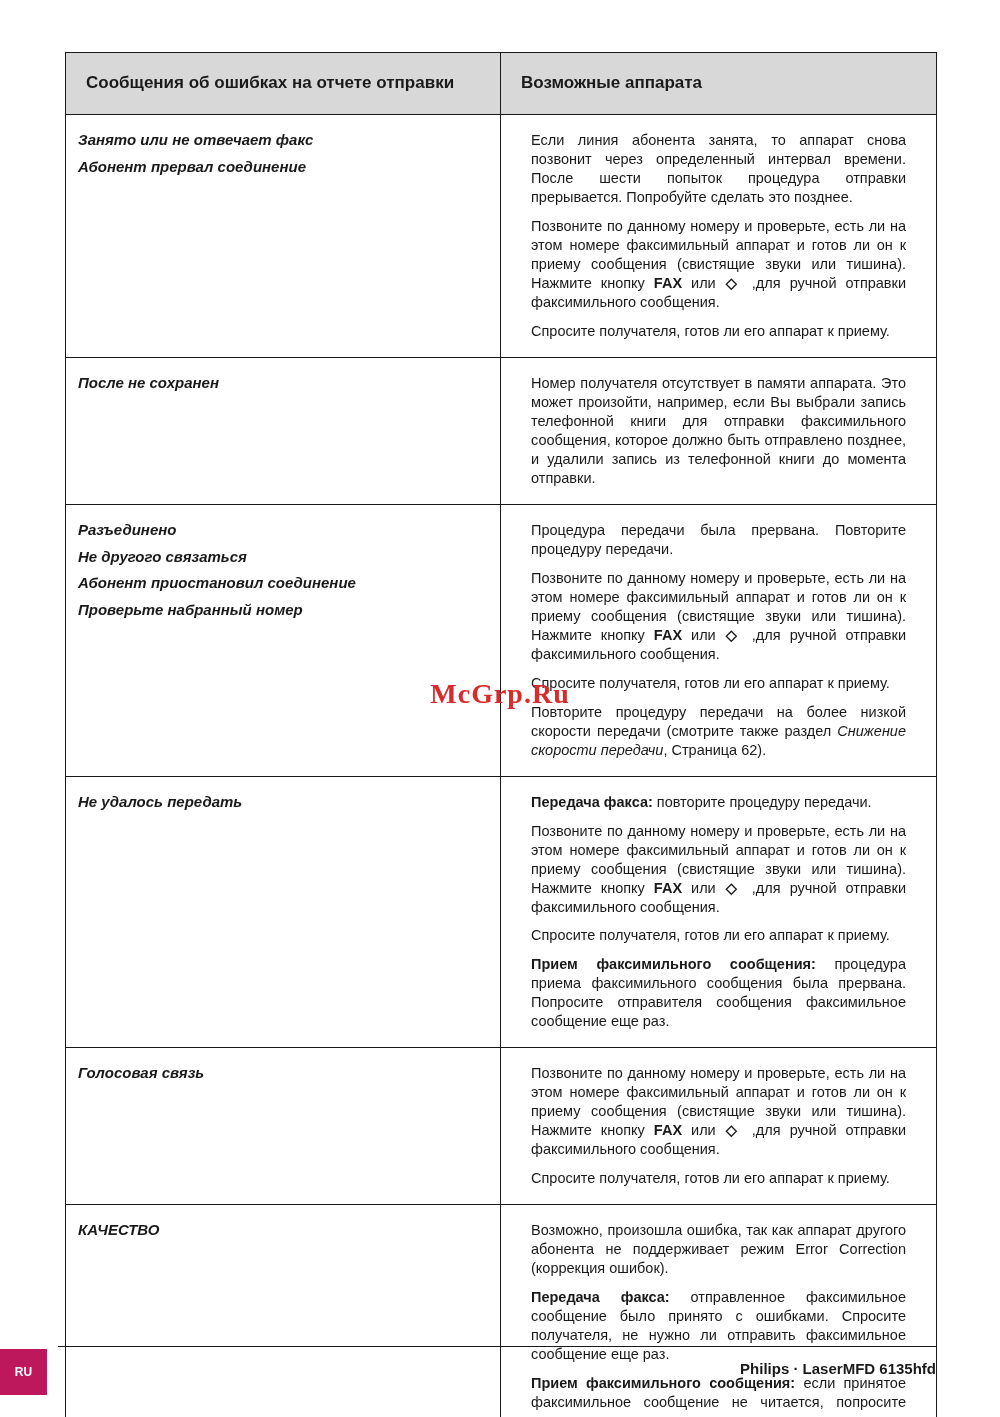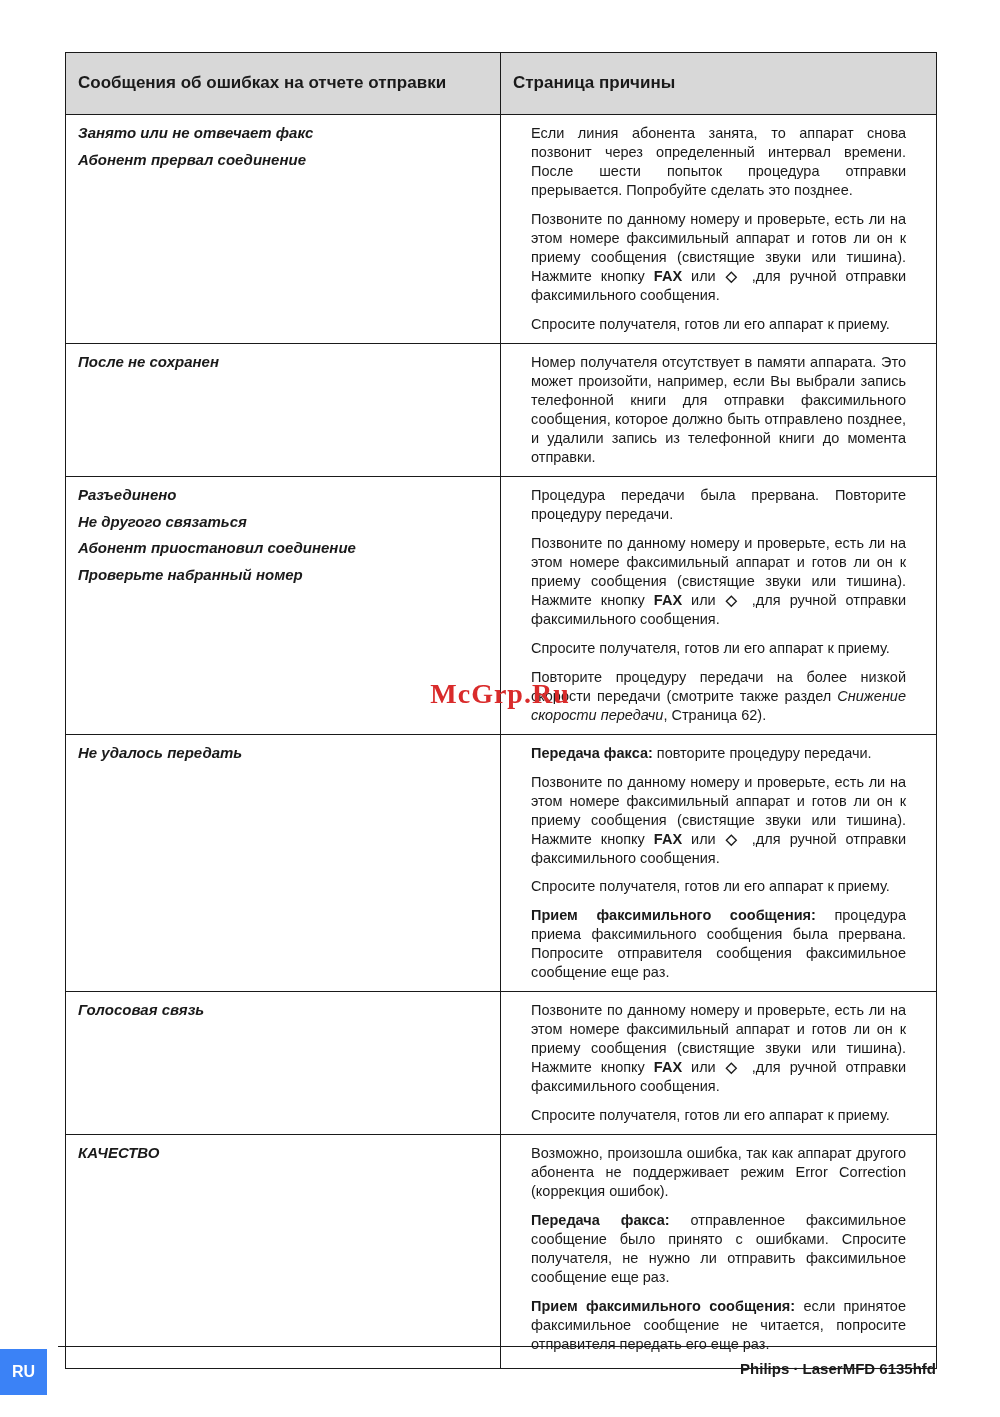--- a/index.html
+++ b/index.html
@@ -10,24 +10,24 @@
   
   table.err-table{
     position:absolute;left:65px;top:52px;width:871px;
     border-collapse:collapse;table-layout:fixed;
   }
   .err-table th,.err-table td{
     border:1.6px solid #1a1a1a;box-sizing:border-box;
   }
   .err-table th{
     background:#d8d8d8;font-size:17px;font-weight:bold;text-align:left;
-    padding:8px 12px;vertical-align:middle;height:62px;line-height:1.3;
+    padding:8px 20px;vertical-align:middle;height:62px;line-height:1.3;
   }
   .err-table td{
-    vertical-align:top;padding:9px 12px;font-size:14.5px;line-height:1.31;
+    vertical-align:top;padding:16px 12px;font-size:14.5px;line-height:1.31;
   }
   .col-msg p{
     font-weight:bold;font-style:italic;font-size:15px;margin:0 0 8px;line-height:1.25;
   }
   .col-cause p{
     margin:0 18px 10px;text-align:justify;
   }
   .col-cause p:last-child{margin-bottom:0;}
   .b{font-weight:bold;}
   .i{font-style:italic;}
@@ -44,43 +44,43 @@
     position:absolute;top:678px;left:50%;transform:translateX(-50%);
     font-family:"Liberation Serif", serif;font-weight:bold;font-size:28px;
     letter-spacing:1px;z-index:5;pointer-events:none;
   }
   
   .footer-rule{
     position:absolute;left:58px;top:1346px;width:878px;height:0;
     border-top:1.6px solid #1a1a1a;
   }
   .lang-badge{
-    position:absolute;left:0;top:1349px;width:47px;height:46px;background:#3b82f6;
-    color:#ffffff;font-weight:bold;font-size:16px;
+    position:absolute;left:0;top:1349px;width:47px;height:46px;background:#be185d;
+    color:#ffffff;font-weight:bold;font-size:12px;
     display:flex;align-items:center;justify-content:center;
   }
   .page-number{
     position:absolute;left:66px;top:1420px;font-weight:bold;font-size:15px;
   }
   .product-name{
     position:absolute;right:64px;top:1360px;font-weight:bold;font-size:15px;
   }
 </style>
 </head>
 <body>
 
 <table class="err-table">
   <colgroup>
     <col style="width:435px">
     <col style="width:436px">
   </colgroup>
   <thead>
     <tr>
       <th>Сообщения об ошибках на отчете отправки</th>
-      <th>Страница причины</th>
+      <th>Возможные аппарата</th>
     </tr>
   </thead>
   <tbody>
       <tr>
         <td class="col-msg">
           <p>Занято или не отвечает факс</p>
           <p>Абонент прервал соединение</p>
         </td>
         <td class="col-cause">
           <p><span>Если линия абонента занята, то аппарат снова позвонит через определенный интервал времени. После шести попыток процедура отправки прерывается. Попробуйте сделать это позднее.</span></p>

